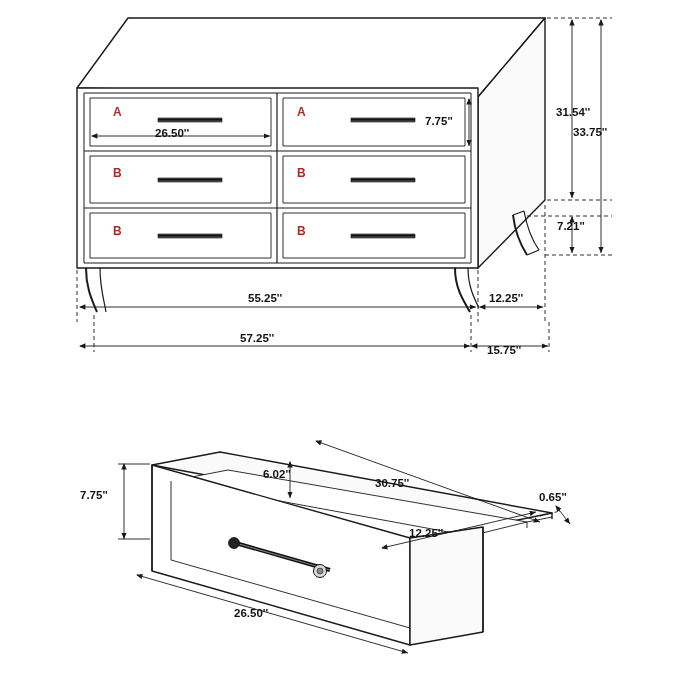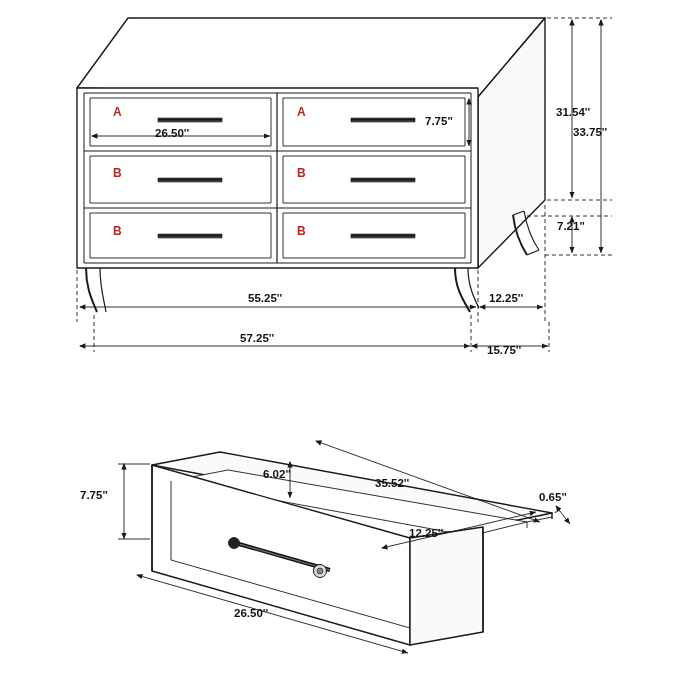--- a/index.html
+++ b/index.html
@@ -192,19 +192,19 @@
   <div class="dim-label" style="left:425px; top:115px;">7.75''</div>
   <div class="dim-label" style="left:556px; top:106px;">31.54''</div>
   <div class="dim-label" style="left:573px; top:126px;">33.75''</div>
   <div class="dim-label" style="left:557px; top:220px;">7.21''</div>
   <div class="dim-label" style="left:248px; top:292px;">55.25''</div>
   <div class="dim-label" style="left:489px; top:292px;">12.25''</div>
   <div class="dim-label" style="left:240px; top:332px;text-align:right;">57.25''</div>
   <div class="dim-label" style="left:487px; top:332px;margin-top:12px;">15.75''</div>
 
   <div class="dim-label" style="left:263px; top:468px;">6.02''</div>
-  <div class="dim-label" style="left:375px; top:477px;">35.52''</div>
+  <div class="dim-label" style="left:375px; top:477px;">30.75''</div>
   <div class="dim-label" style="left:539px; top:491px;">0.65''</div>
   <div class="dim-label" style="left:409px; top:527px;">12.25''</div>
   <div class="dim-label" style="left:234px; top:607px;">26.50''</div>
   <div class="dim-label" style="left:80px; top:489px;">7.75''</div>
 
 </div>
 
 </body></html>

